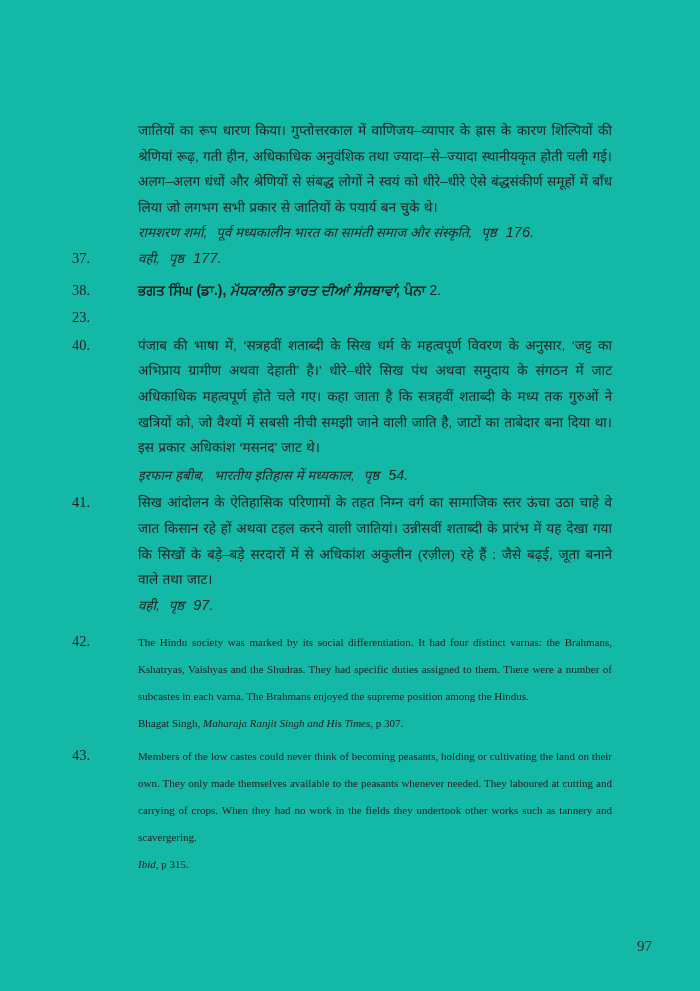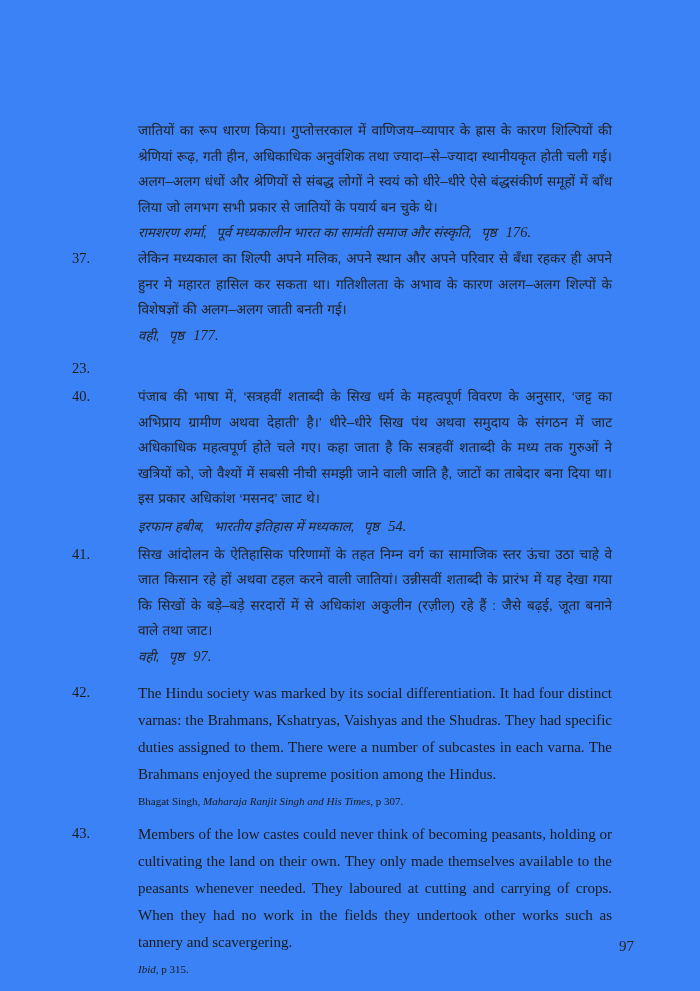--- a/index.html
+++ b/index.html
@@ -5,21 +5,21 @@
 <style>
   html, body {
     margin: 0;
     padding: 0;
     background: #ffffff;
   }
   .page {
     position: relative;
     width: 700px;
     height: 991px;
-    background: #3b82f6;
+    background: #14b8a6;
     overflow: hidden;
     font-family: "Liberation Serif", "DejaVu Serif", serif;
     color: #1d1d1d;
   }
   .content {
     position: absolute;
     left: 34px;
     top: 118px;
     width: 578px;
   }
@@ -62,21 +62,21 @@
   }
   .para.guru {
     font-family: "Liberation Sans", "DejaVu Sans", sans-serif;
     font-size: 13.8px;
     color: #1a1a1a;
     text-align: left;
     text-align-last: left;
   }
   .para.eng {
     font-family: "Liberation Serif", "DejaVu Serif", serif;
-    font-size: 15px;
+    font-size: 11px;
     color: #1b1b1b;
     line-height: 27px;
   }
   
   .cite {
     line-height: 25.6px;
     text-align: left;
   }
   .cite.dev {
     font-family: "Liberation Sans", "DejaVu Sans", sans-serif;
@@ -88,21 +88,21 @@
     font-family: "Liberation Serif", "DejaVu Serif", serif;
     font-size: 11px;
     color: #1b1b1b;
     line-height: 27px;
   }
   .cite .it {
     font-style: italic;
   }
   .cite.dev .rom {
     font-style: italic;
-    font-family: Liberation Serif, serif;
+    font-family: Liberation Sans, sans-serif;
     font-size: 14.5px;
   }
   .cite.dev .sp {
     display: inline-block;
     width: 9px;
   }
   .guru-bold {
     font-weight: 600;
   }
   .guru-it {
@@ -124,21 +124,21 @@
   }
   
   .page-top-cont {
     margin-bottom: 0;
   }
   .gap-sm { height: 2px; }
   .gap-md { height: 6px; }
   .gap-lg { height: 11px; }
   .folio {
     position: absolute;
-    right: 66px;
+    right: 48px;
     bottom: 36px;
     font-family: "Liberation Serif", "DejaVu Serif", serif;
     font-size: 15px;
     color: #252525;
   }
 </style>
 </head>
 <body>
 
 <div class="page">
@@ -149,27 +149,32 @@
       <div class="cont-spacer"></div>
       <div class="cont-body">
         <p class="para dev">जातियों का रूप धारण किया। गुप्तोत्तरकाल में वाणिजय–व्यापार के ह्रास के कारण शिल्पियों की श्रेणियां रूढ़, गती हीन, अधिकाधिक अनुवंशिक तथा ज्यादा–से–ज्यादा स्थानीयकृत होती चली गई। अलग–अलग धंधों और श्रेणियों से संबद्ध लोगों ने स्वयं को धीरे–धीरे ऐसे बंद्धसंकीर्ण समूहों में बाँध लिया जो लगभग सभी प्रकार से जातियों के पयार्य बन चुके थे।</p>
         <p class="cite dev"><span>रामशरण शर्मा,</span><span class="sp"></span><span>पूर्व मध्यकालीन भारत का सामंती समाज और संस्कृति,</span><span class="sp"></span><span>पृष्ठ</span><span class="sp"></span><span class="rom">176.</span></p>
       </div>
     </div>
 
     <div class="note">
       <div class="note-num">37.</div>
       <div class="note-body">
-        <p class="para dev">लेकिन मध्यकाल का शिल्पी अपने मलिक, अपने स्थान और अपने परिवार से बँधा रहकर ही अपने हुनर मे महारत हासिल कर सकता था। गतिशीलता के अभाव के कारण अलग–अलग शिल्पों के विशेषज्ञों की अलग–अलग जाती बनती गई।</p>
         <p class="cite dev"><span>वही,</span><span class="sp"></span><span>पृष्ठ</span><span class="sp"></span><span class="rom">177.</span></p>
       </div>
     </div>
 
     <div class="gap-md"></div>
 
+    <div class="note">
+      <div class="note-num">38.</div>
+      <div class="note-body">
+        <p class="para guru"><span class="guru-bold">ਭਗਤ ਸਿੰਘ (ਡਾ.),</span> <span class="guru-it">ਮੱਧਕਾਲੀਨ ਭਾਰਤ ਦੀਆਂ ਸੰਸਥਾਵਾਂ,</span> <span class="guru-bold">ਪੰਨਾ</span> <span>2.</span></p>
+      </div>
+    </div>
 
     <div class="gap-sm"></div>
 
     <div class="note">
       <div class="note-num">23.</div>
     </div>
 
     <div class="gap-sm"></div>
 
     <div class="note">

